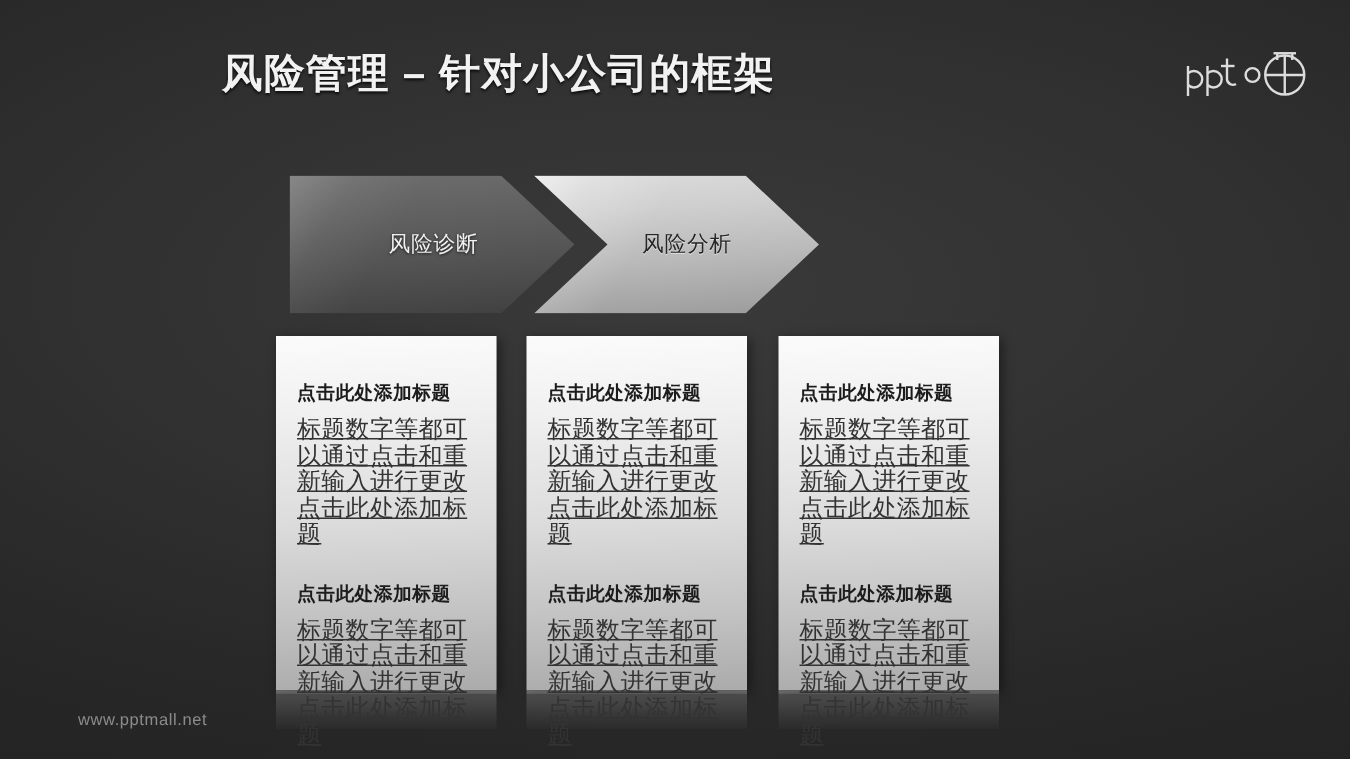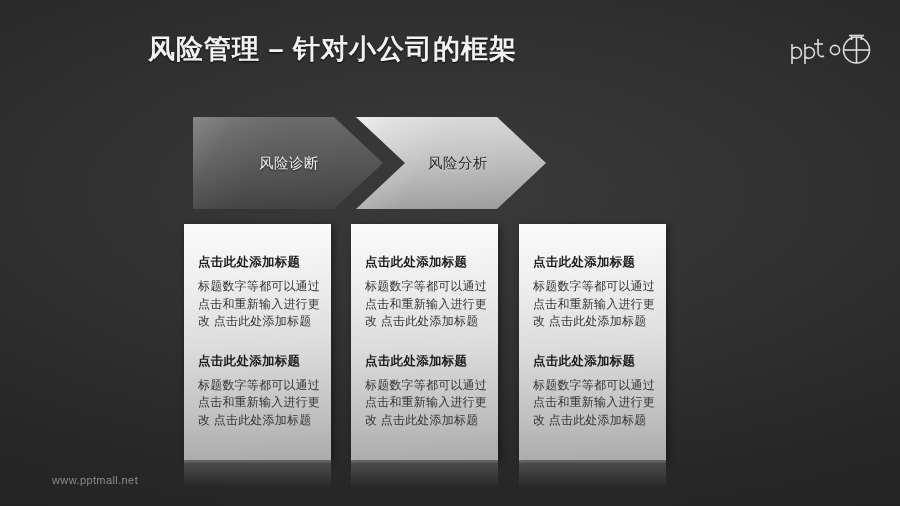--- a/index.html
+++ b/index.html
@@ -135,24 +135,25 @@
 
   .blk { margin-bottom: 22px; }
   .blk-title {
     font-size: 12.5px;
     font-weight: bold;
     color: #1c1c1c;
     letter-spacing: .3px;
     margin-bottom: 7px;
   }
   .blk-text {
-    font-size: 12px;
+    font-size: 16px;
     line-height: 17.5px;
     color: #333333;
     letter-spacing: .2px;
+    text-decoration: underline;
   }
 
   
   .watermark {
     position: absolute;
     left: 52px;
     top: 474px;
     font-size: 11px;
     color: #8c8c8c;
     letter-spacing: .4px;

